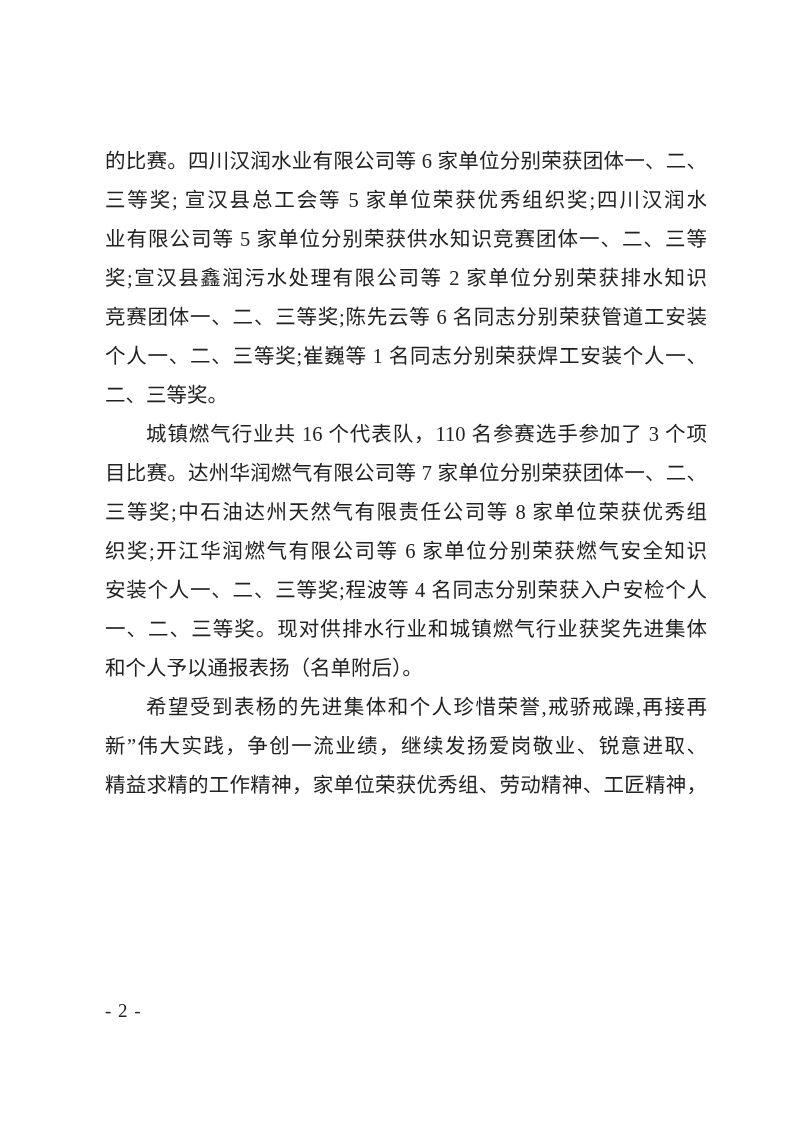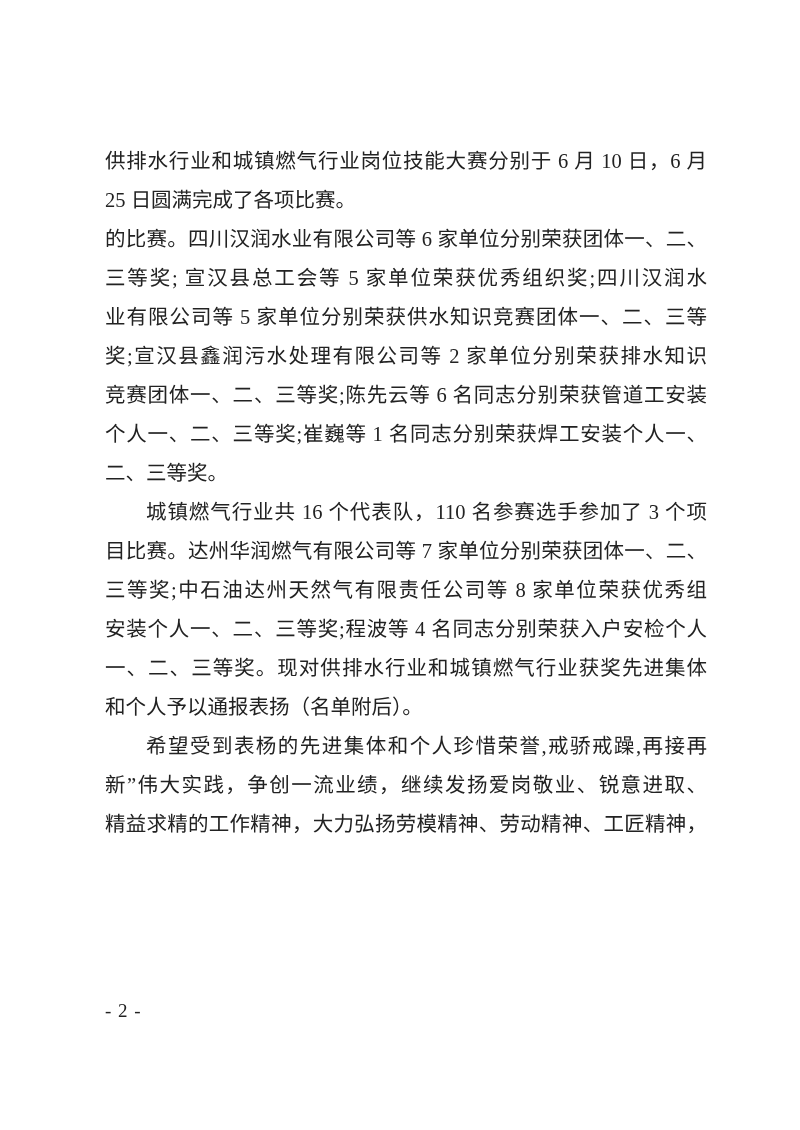--- a/index.html
+++ b/index.html
@@ -56,47 +56,44 @@
     letter-spacing: 1px;
   }
 </style>
 </head>
 <body>
 
 <div class="sheet">
 
   <div class="text-block">
 
-    <p class="para">
-      <span class="ln">供排水行业和城镇燃气行业岗位技能大赛分别于 6 月 10 日，6 月</span>
-      <span class="ln last">25 日圆满完成了各项比赛。</span>
-    </p>
 
     <p class="para">
       <span class="ln">的比赛。四川汉润水业有限公司等 6 家单位分别荣获团体一、二、</span>
       <span class="ln">三等奖; 宣汉县总工会等 5 家单位荣获优秀组织奖;四川汉润水</span>
       <span class="ln">业有限公司等 5 家单位分别荣获供水知识竞赛团体一、二、三等</span>
       <span class="ln">奖;宣汉县鑫润污水处理有限公司等 2 家单位分别荣获排水知识</span>
       <span class="ln">竞赛团体一、二、三等奖;陈先云等 6 名同志分别荣获管道工安装</span>
       <span class="ln">个人一、二、三等奖;崔巍等 1 名同志分别荣获焊工安装个人一、</span>
       <span class="ln last">二、三等奖。</span>
     </p>
 
     <p class="para">
       <span class="ln ind">城镇燃气行业共 16 个代表队，110 名参赛选手参加了 3 个项</span>
       <span class="ln">目比赛。达州华润燃气有限公司等 7 家单位分别荣获团体一、二、</span>
       <span class="ln">三等奖;中石油达州天然气有限责任公司等 8 家单位荣获优秀组</span>
+      <span class="ln">织奖;开江华润燃气有限公司等 6 家单位分别荣获燃气安全知识</span>
       <span class="ln">安装个人一、二、三等奖;程波等 4 名同志分别荣获入户安检个人</span>
       <span class="ln">一、二、三等奖。现对供排水行业和城镇燃气行业获奖先进集体</span>
       <span class="ln last">和个人予以通报表扬（名单附后）。</span>
     </p>
 
     <p class="para">
       <span class="ln ind">希望受到表杨的先进集体和个人珍惜荣誉,戒骄戒躁,再接再</span>
       <span class="ln">新”伟大实践，争创一流业绩，继续发扬爱岗敬业、锐意进取、</span>
-      <span class="ln">精益求精的工作精神，大力弘扬劳模精神、劳动精神、工匠精神，</span>
+      <span class="ln">精益求精的工作精神，家单位荣获优秀组、劳动精神、工匠精神，</span>
     </p>
 
   </div>
 
   <div class="page-number">- 2 -</div>
 
 </div>
 
 </body></html>

